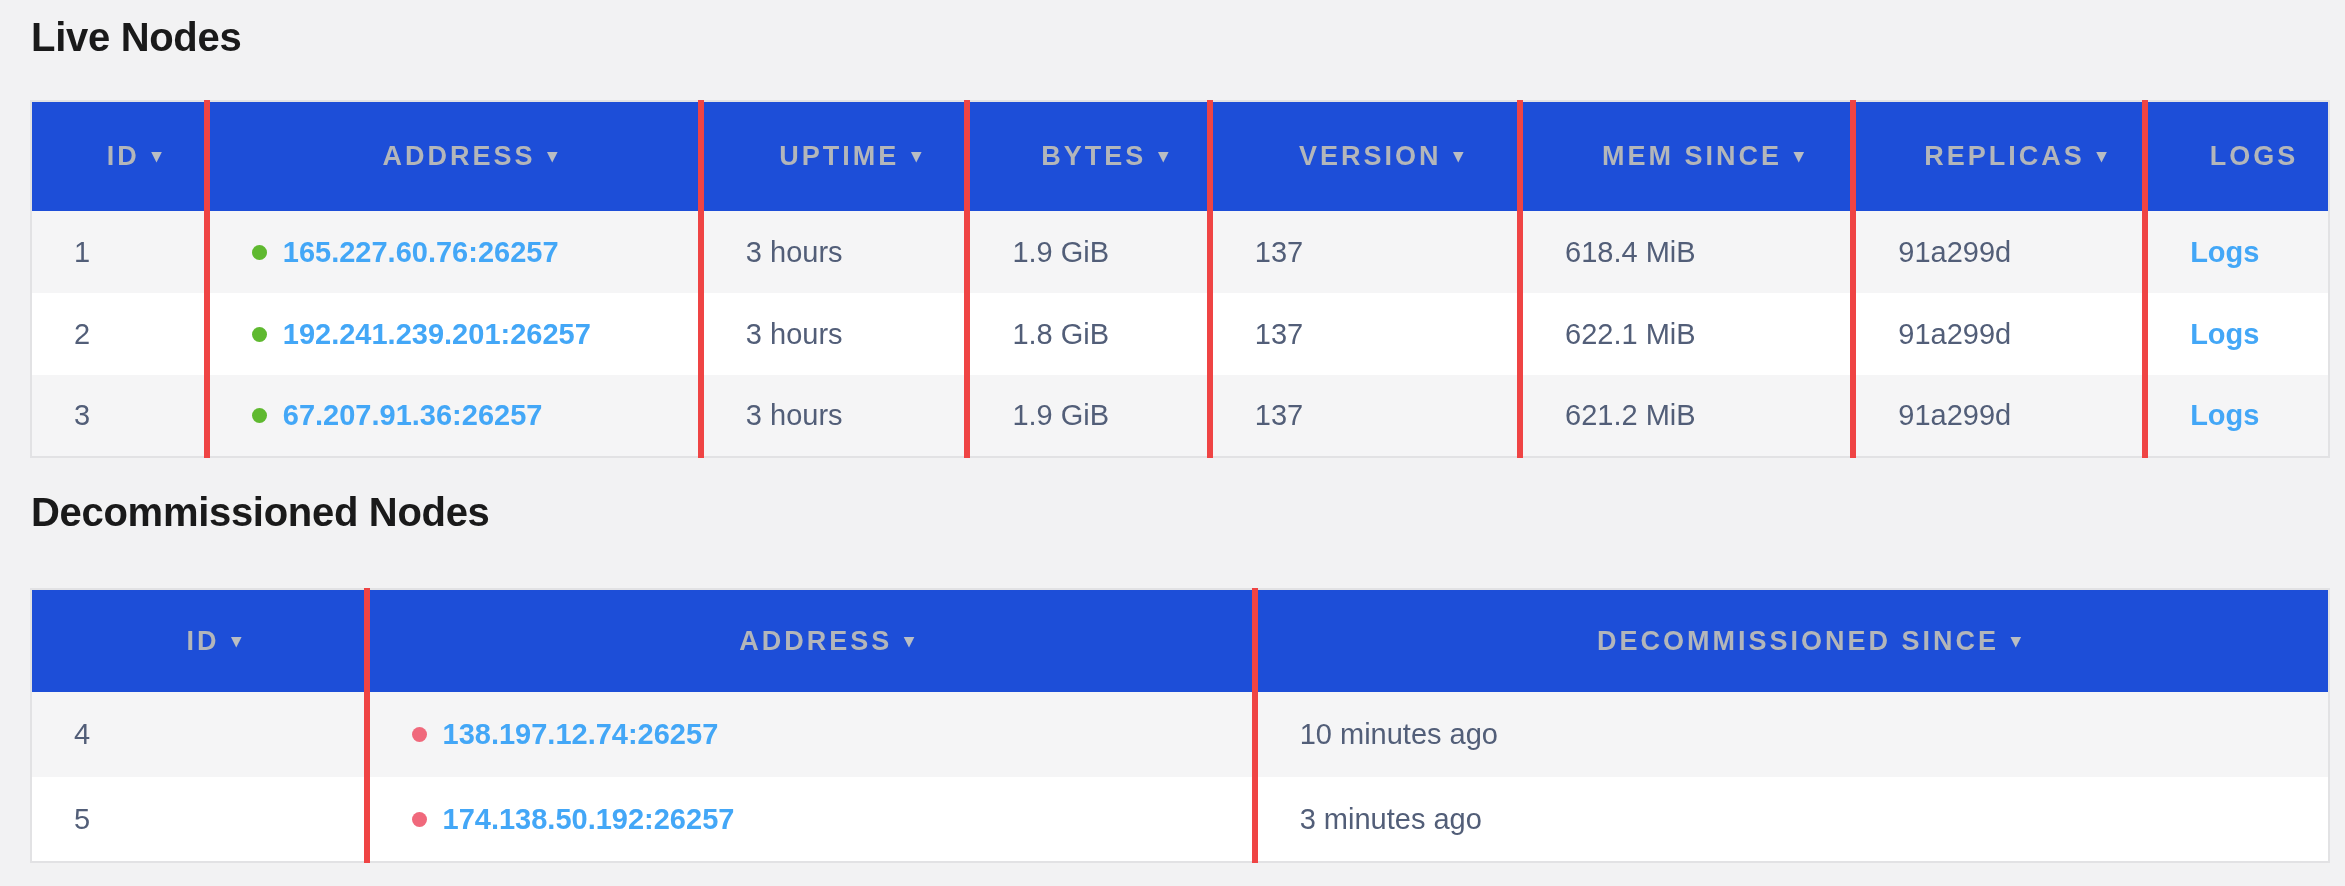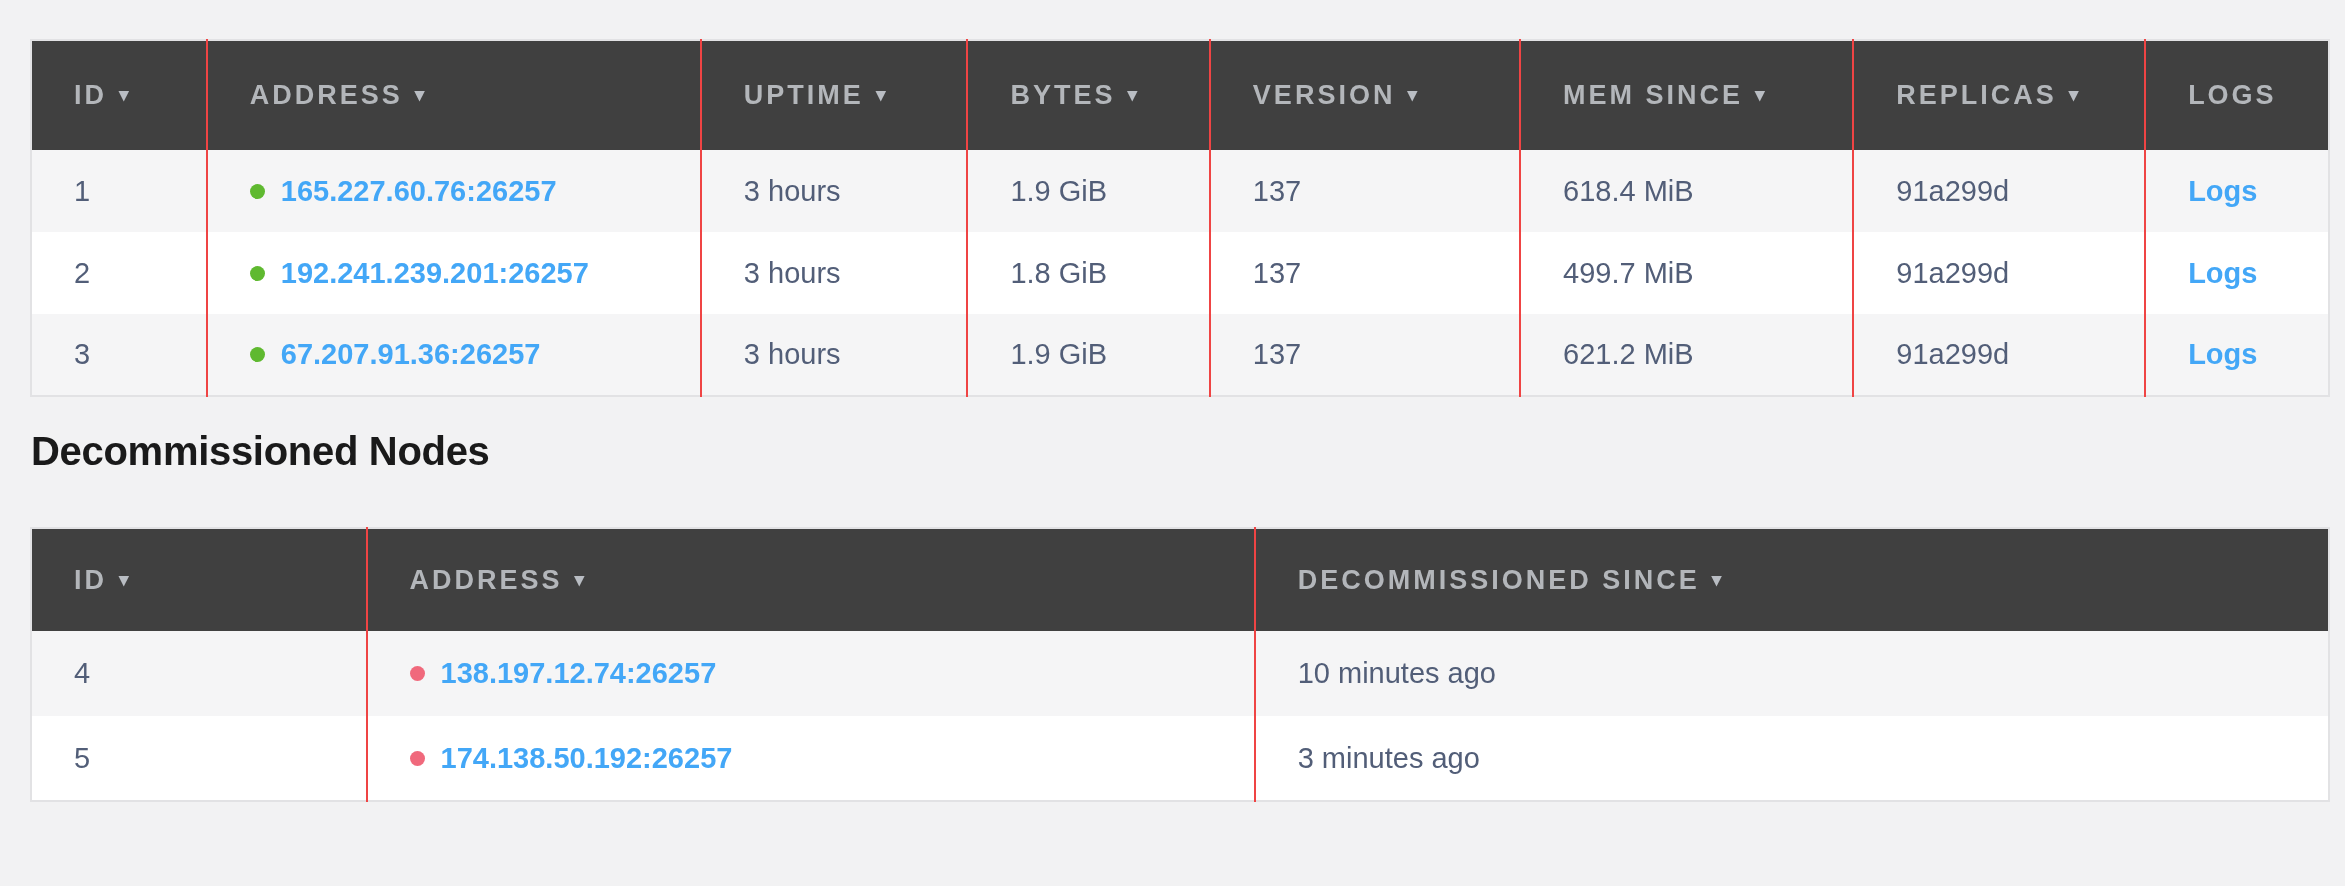--- a/index.html
+++ b/index.html
@@ -36,27 +36,28 @@
     border:2px solid #e2e2e4;
   }
   #live-table{margin-top:39px;}
   #decom-table{margin-top:52px;}
   th,td{
     text-align:left;
     padding:0 10px 0 42px;
     overflow:hidden;
     white-space:nowrap;
   }
-  th + th, td + td{border-left:2px solid #ef4444;}
+  th + th, td + td{border-left:6px solid #ef4444;}
   th{
     font-size:27px;
     font-weight:700;
     letter-spacing:3px;
     color:var(--header-text);
-    background:#404040;
+    background:#1d4ed8;
+    text-align:center;
   }
   #live-table th{height:110px;}
   #decom-table th{height:103px;}
   #live-table td{height:82px;}
   #decom-table td{height:85px;}
   td{font-size:29px;color:var(--cell-text);}
   tbody tr:nth-child(odd){background:#f5f5f6;}
   tbody tr:nth-child(even){background:#ffffff;}
   .sort-arrow{
     font-size:19px;
@@ -79,20 +80,21 @@
     text-decoration:none;
     cursor:pointer;
     font-weight:bold;
   }
 </style>
 </head>
 <body style="background: rgb(242, 242, 243);">
 
 <div class="page">
 
+  <h1 class="section-title" id="live-title">Live Nodes</h1>
 
   <table class="nodes-table" id="live-table">
     <colgroup>
       <col style="width:7.65%">
         <col style="width:21.5%">
         <col style="width:11.6%">
         <col style="width:10.55%">
       <col style="width:13.5%">
         <col style="width:14.5%">
         <col style="width:12.7%">
@@ -120,21 +122,21 @@
         <td><span>618.4 MiB</span></td>
         <td><span>91a299d</span></td>
         <td><a class="link">Logs</a></td>
       </tr>
       <tr>
         <td><span>2</span></td>
         <td><span class="dot live"></span><a class="link">192.241.239.201:26257</a></td>
         <td><span>3 hours</span></td>
         <td><span>1.8 GiB</span></td>
         <td><span>137</span></td>
-        <td><span>499.7 MiB</span></td>
+        <td><span>622.1 MiB</span></td>
         <td><span>91a299d</span></td>
         <td><a class="link">Logs</a></td>
       </tr>
       <tr>
         <td><span>3</span></td>
         <td><span class="dot live"></span><a class="link">67.207.91.36:26257</a></td>
         <td><span>3 hours</span></td>
         <td><span>1.9 GiB</span></td>
         <td><span>137</span></td>
         <td><span>621.2 MiB</span></td>

